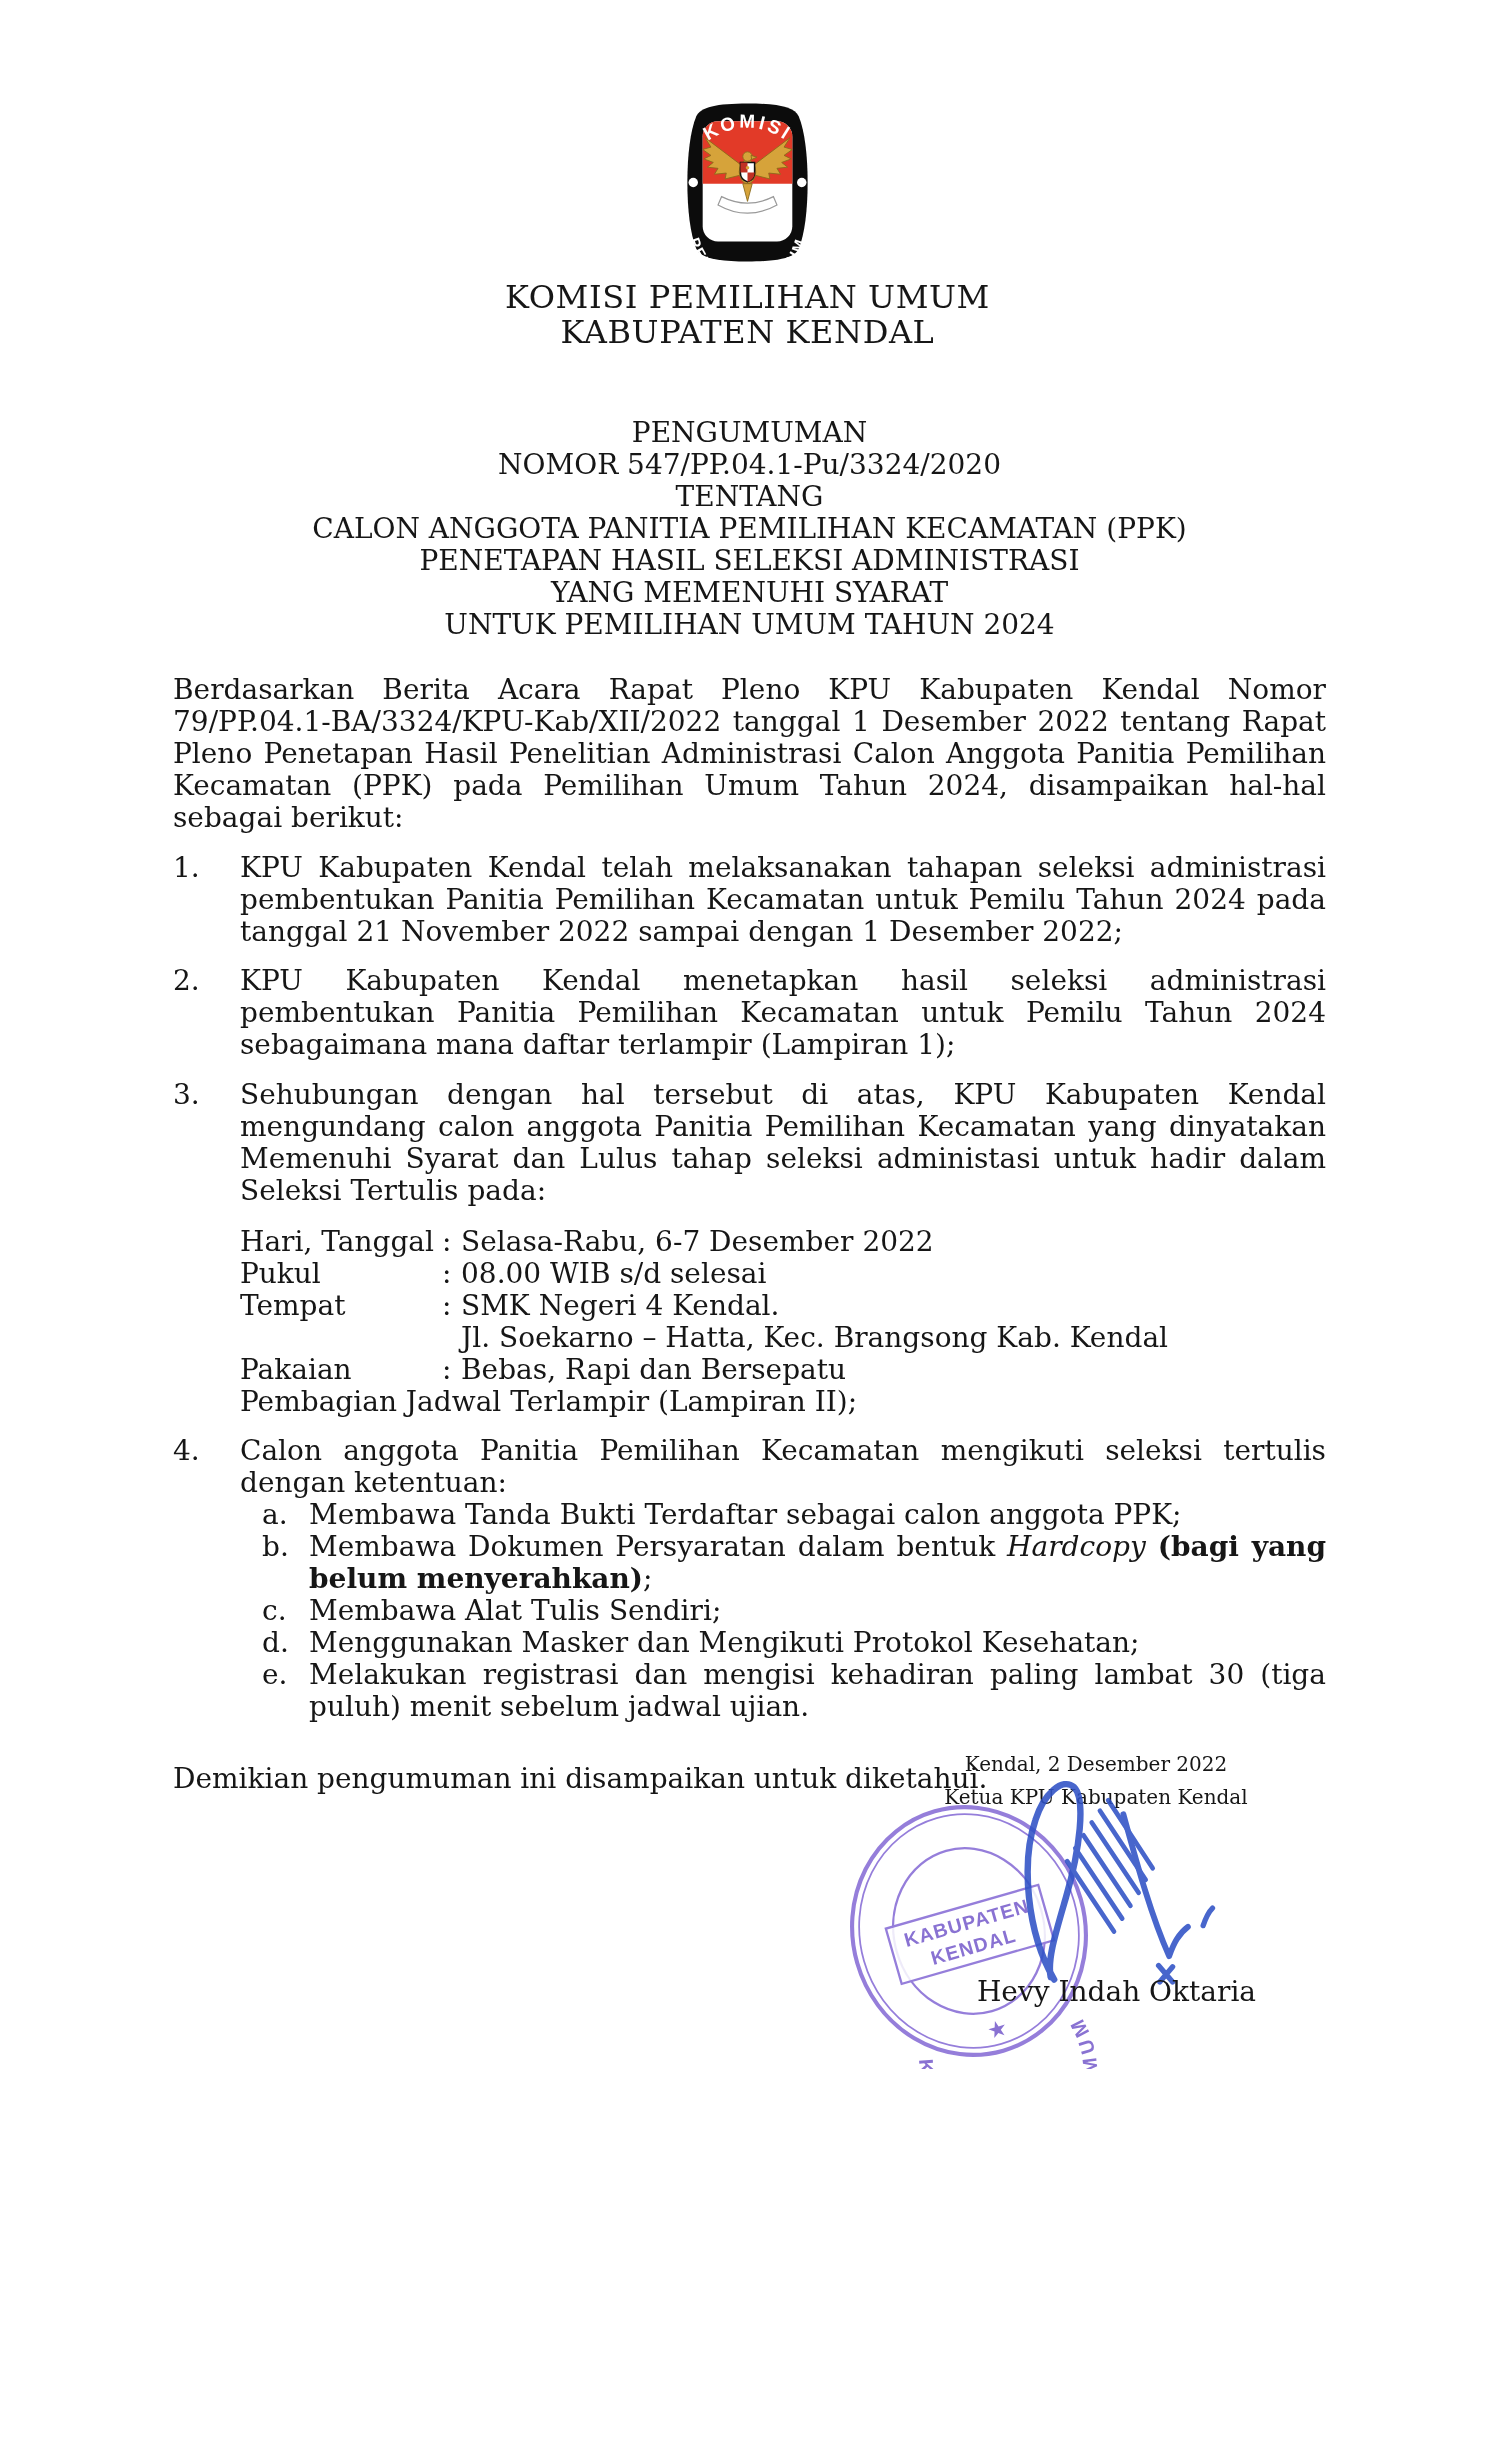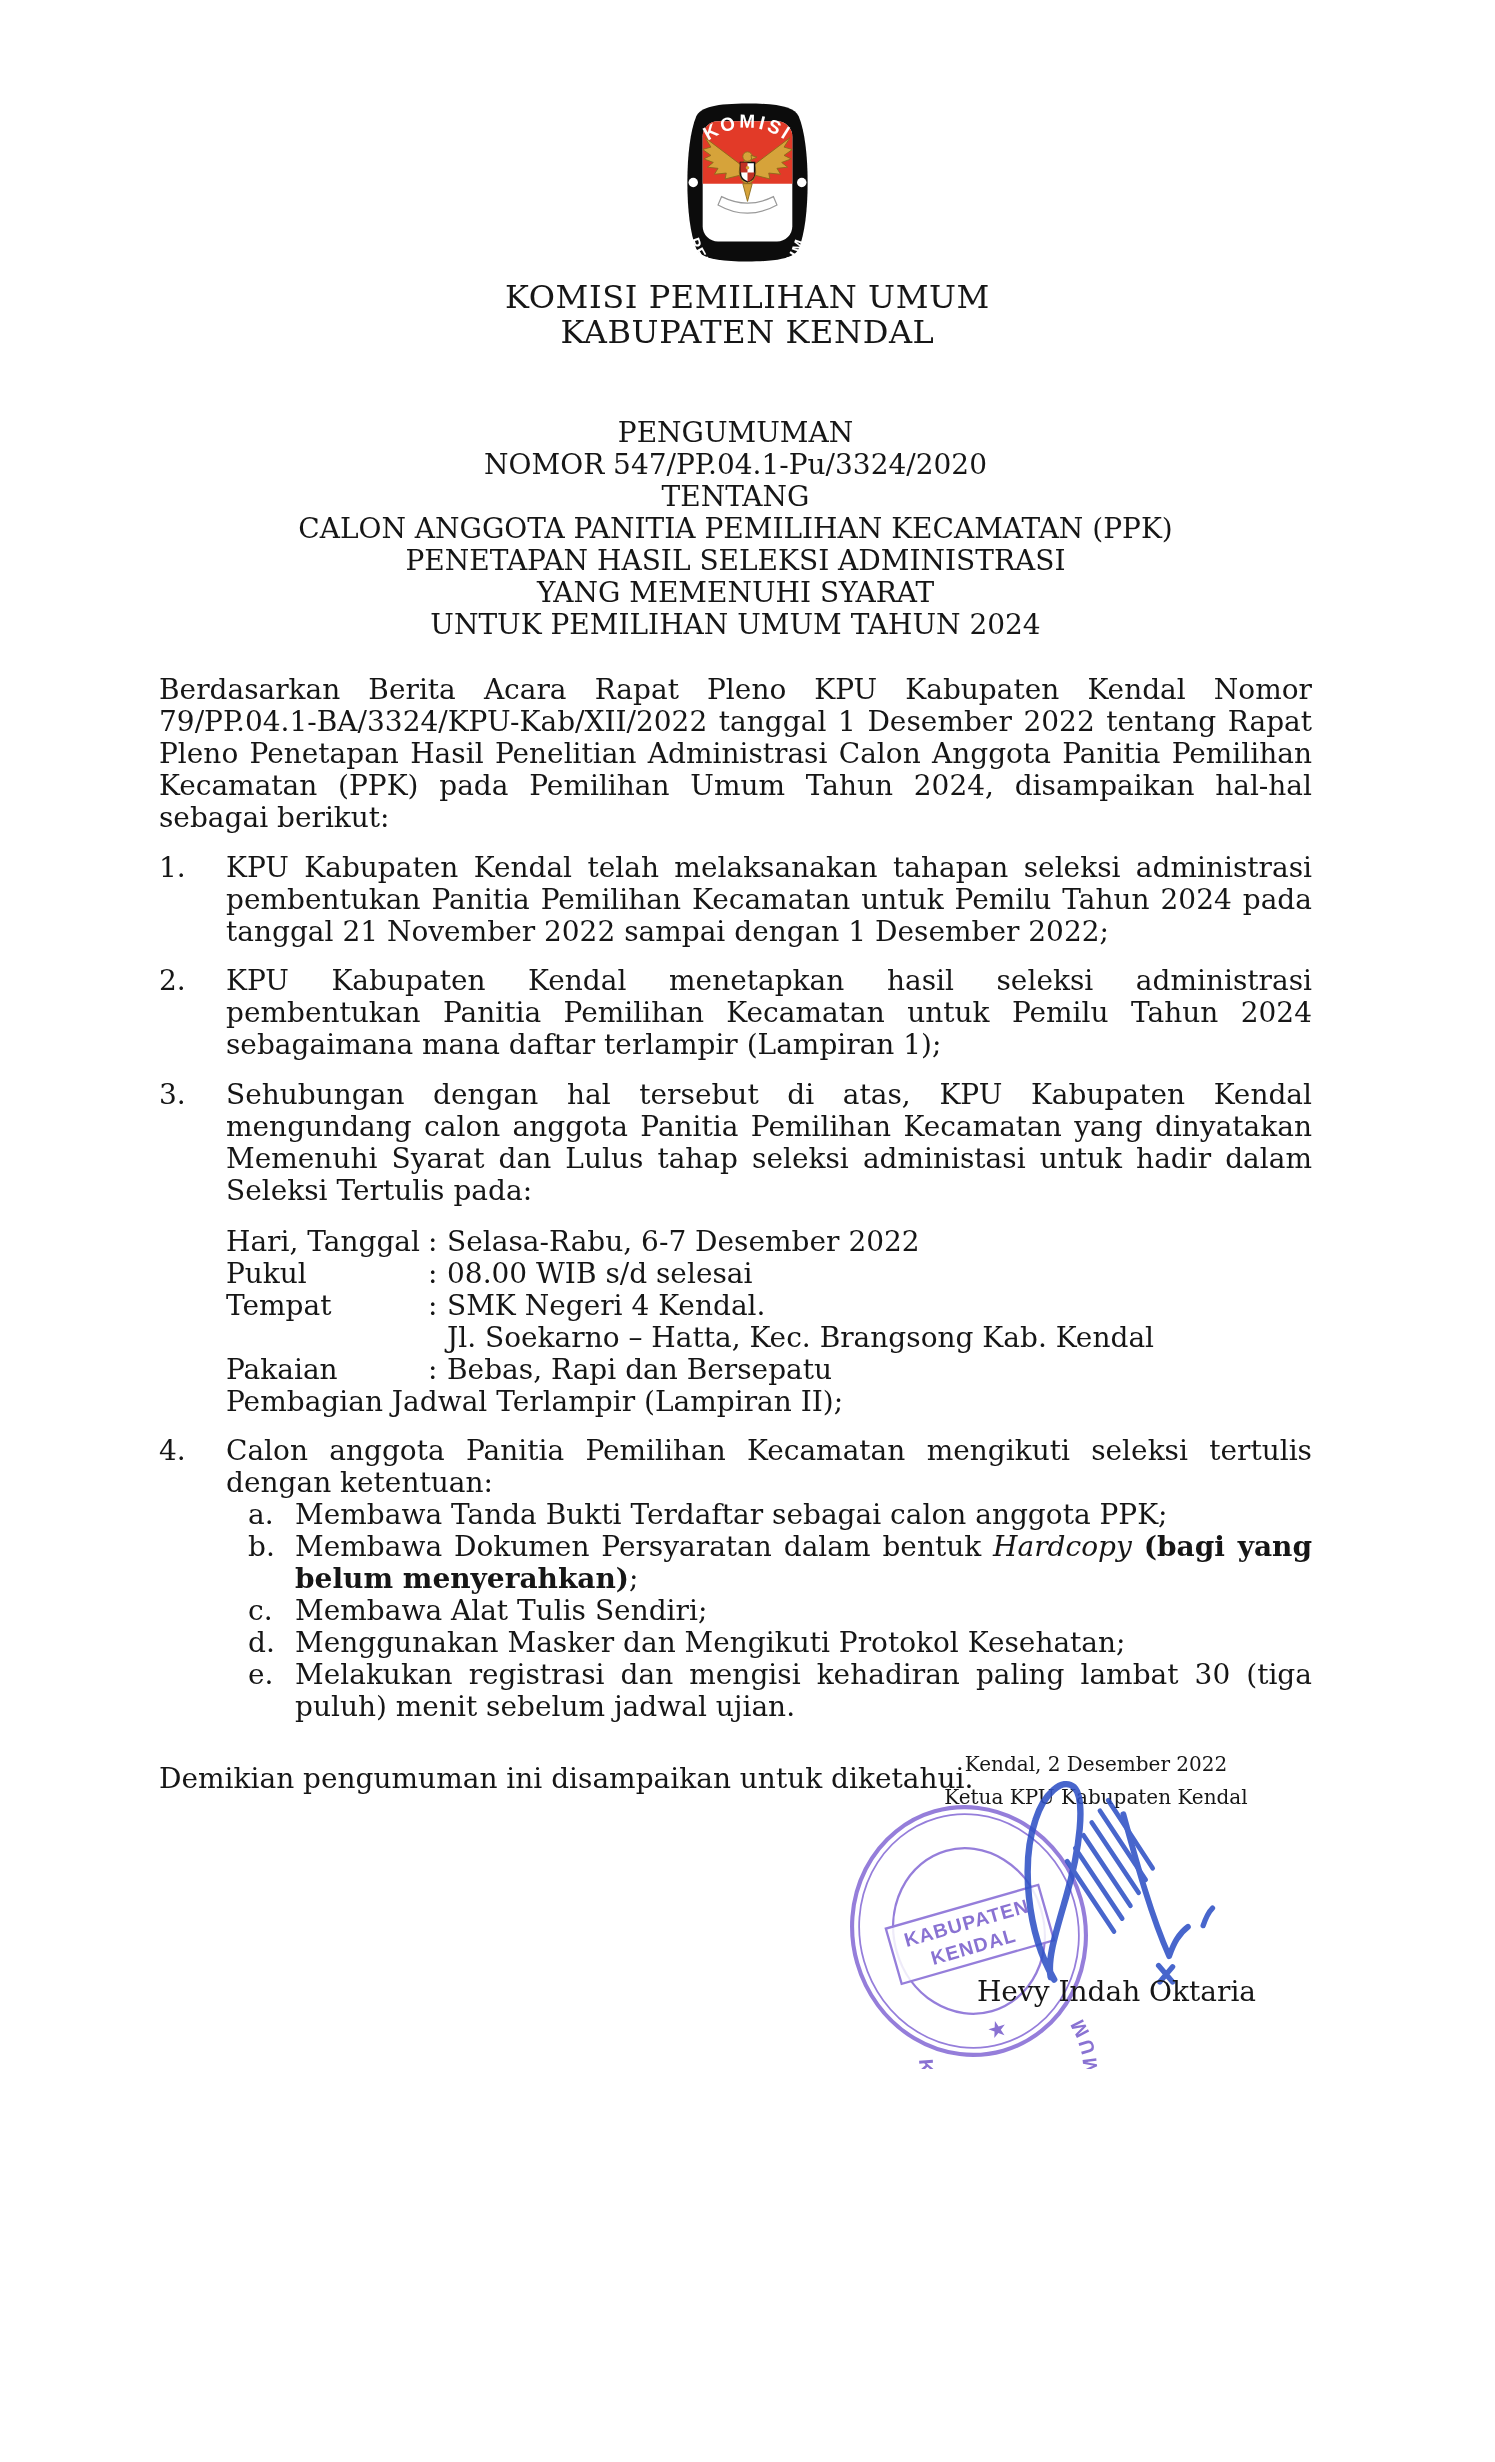--- a/index.html
+++ b/index.html
@@ -7,21 +7,21 @@
         font-family:"DejaVu Serif","Liberation Serif",serif;color:#161616;}
 
   
   .logo{position:absolute;left:685px;top:101px;width:125px;height:163px;}
 
   
   .letterhead{position:absolute;left:0;top:280px;width:1495px;text-align:center;
               font-size:32px;line-height:35px;letter-spacing:0.6px;}
 
   
-  .content{position:absolute;left:159px;top:417px;width:1153px;font-size:28px;line-height:32px;}
+  .content{position:absolute;left:173px;top:417px;width:1153px;font-size:28px;line-height:32px;}
   .titleblock{text-align:center;}
   .titleblock div{white-space:nowrap;}
   .intro{margin-top:33px;text-align:justify;}
 
   .item{position:relative;padding-left:67px;margin-top:17.6px;text-align:justify;}
   .item-num{position:absolute;left:0;top:0;}
 
   .sched{margin-top:19px;}
   .srow{display:grid;grid-template-columns:202px 19px 1fr;}
   .sub{position:relative;padding-left:69px;text-align:justify;}

